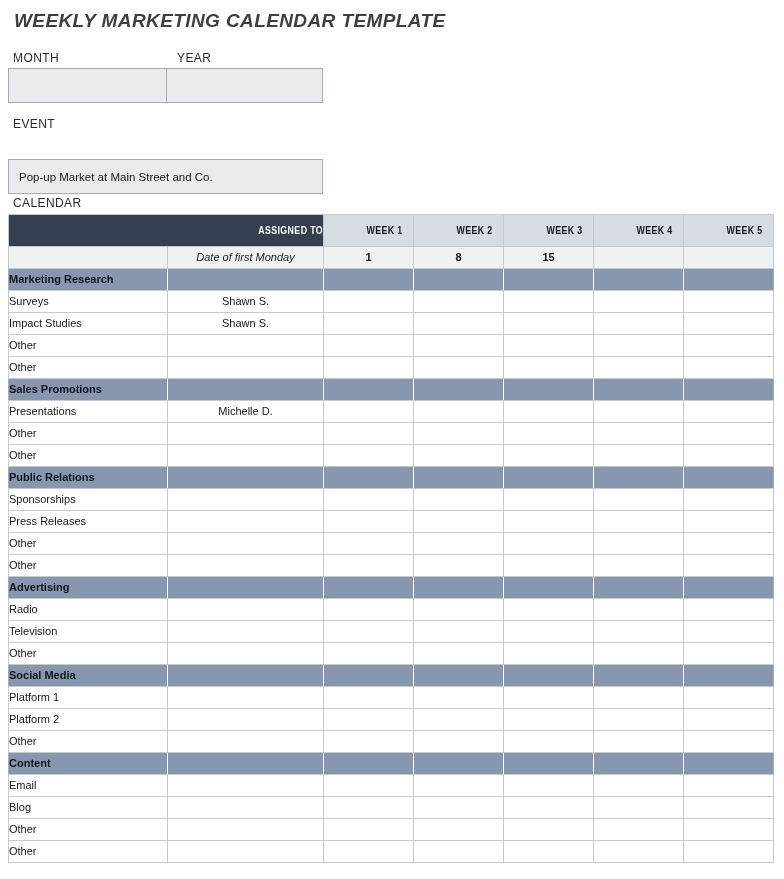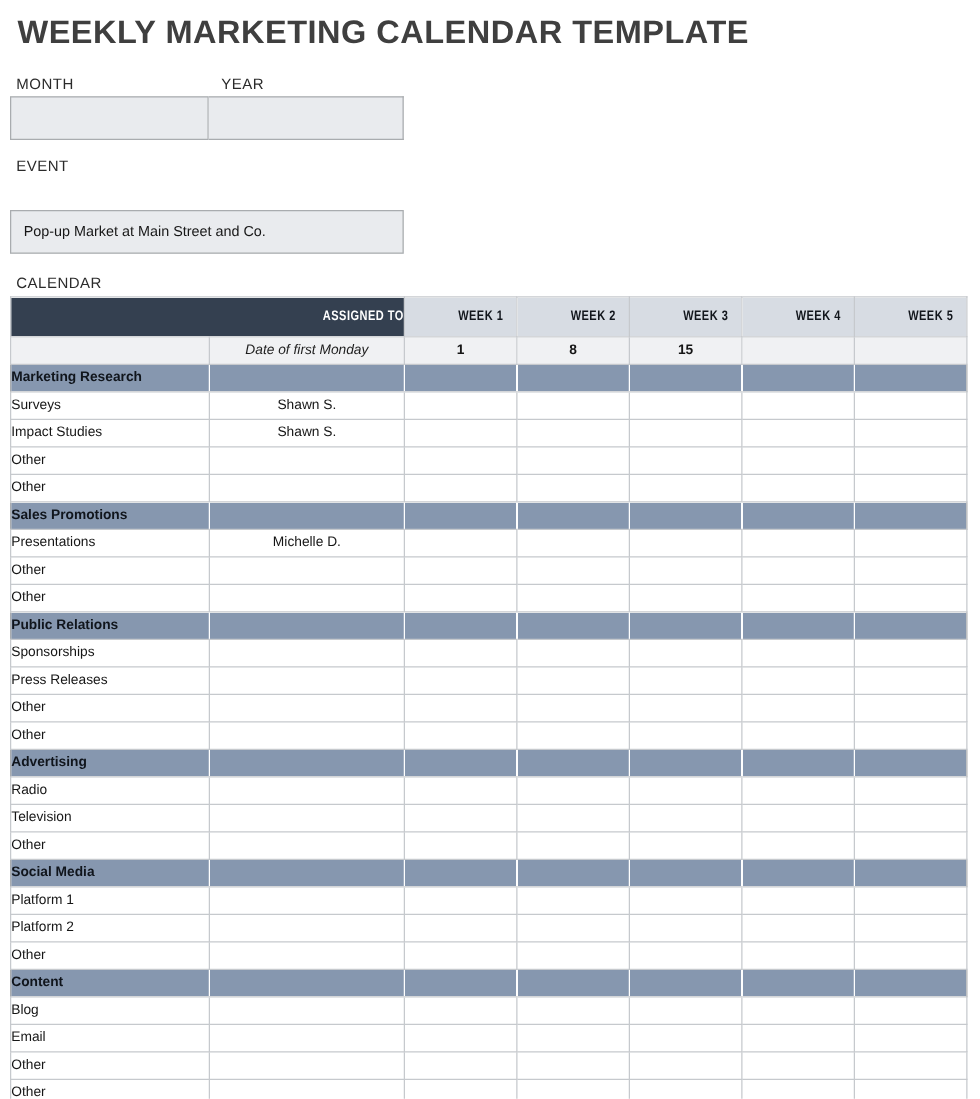--- a/index.html
+++ b/index.html
@@ -17,22 +17,22 @@
   html,body{margin:0;padding:0;background:#ffffff;}
   body{
     width:784px;height:879px;
     font-family:"Liberation Sans", sans-serif;
     color:var(--text);
     overflow:hidden;
   }
   .wrap{padding:6px 0 0 8px;}
 
   .page-title{
-    font-size:26px;font-weight:700;color:var(--title);
-    letter-spacing:.4px;margin:4px 0 0 6px;
+    font-size:19px;font-weight:700;color:var(--title);
+    letter-spacing:.4px;margin:4px 0 0 6px;font-style:italic;
   }
 
   .field-label{
     font-size:12px;color:#2b2b2b;letter-spacing:.4px;
     margin:0 0 3px 5px;
   }
   .month-year-labels{display:flex;margin-top:19px;}
   .month-year-labels .lab2{margin-left:118px;}
   .boxes-row{display:flex;}
   .input-box{
@@ -40,21 +40,21 @@
     border:1px solid var(--input-border);
     height:35px;box-sizing:border-box;
     display:flex;align-items:center;
     font-size:11.5px;
   }
   .box-month{width:159px;}
   .box-year{width:156px;border-left:none;}
   .event-label{margin-top:14px;}
   .box-event{width:315px;padding-left:10px;margin-top:28px;}
 
-  .calendar-label{margin-top:16px;margin-bottom:4px;}
+  .calendar-label{margin-top:2px;margin-bottom:4px;}
 
   table.cal{
     border-collapse:collapse;table-layout:fixed;width:765px;
     border:1px solid var(--grid-dark);
   }
   table.cal td, table.cal th{
     box-sizing:border-box;padding:0;height:21px;
     font-size:11px;line-height:21px;
     overflow:hidden;white-space:nowrap;
     border:1px solid var(--grid);
@@ -360,30 +360,30 @@
         <tr class="section-row">
           <td class="sec-name">Content</td>
           <td></td>
           <td></td>
           <td></td>
           <td></td>
           <td></td>
           <td></td>
         </tr>
         <tr>
+          <td class="task-name">Email</td>
+          <td class="assigned"></td>
+          <td class="week-cell"></td>
+          <td class="week-cell"></td>
+          <td class="week-cell"></td>
+          <td class="week-cell"></td>
+          <td class="week-cell"></td>
+        </tr>
+        <tr>
           <td class="task-name">Blog</td>
-          <td class="assigned"></td>
-          <td class="week-cell"></td>
-          <td class="week-cell"></td>
-          <td class="week-cell"></td>
-          <td class="week-cell"></td>
-          <td class="week-cell"></td>
-        </tr>
-        <tr>
-          <td class="task-name">Email</td>
           <td class="assigned"></td>
           <td class="week-cell"></td>
           <td class="week-cell"></td>
           <td class="week-cell"></td>
           <td class="week-cell"></td>
           <td class="week-cell"></td>
         </tr>
         <tr>
           <td class="task-name">Other</td>
           <td class="assigned"></td>

